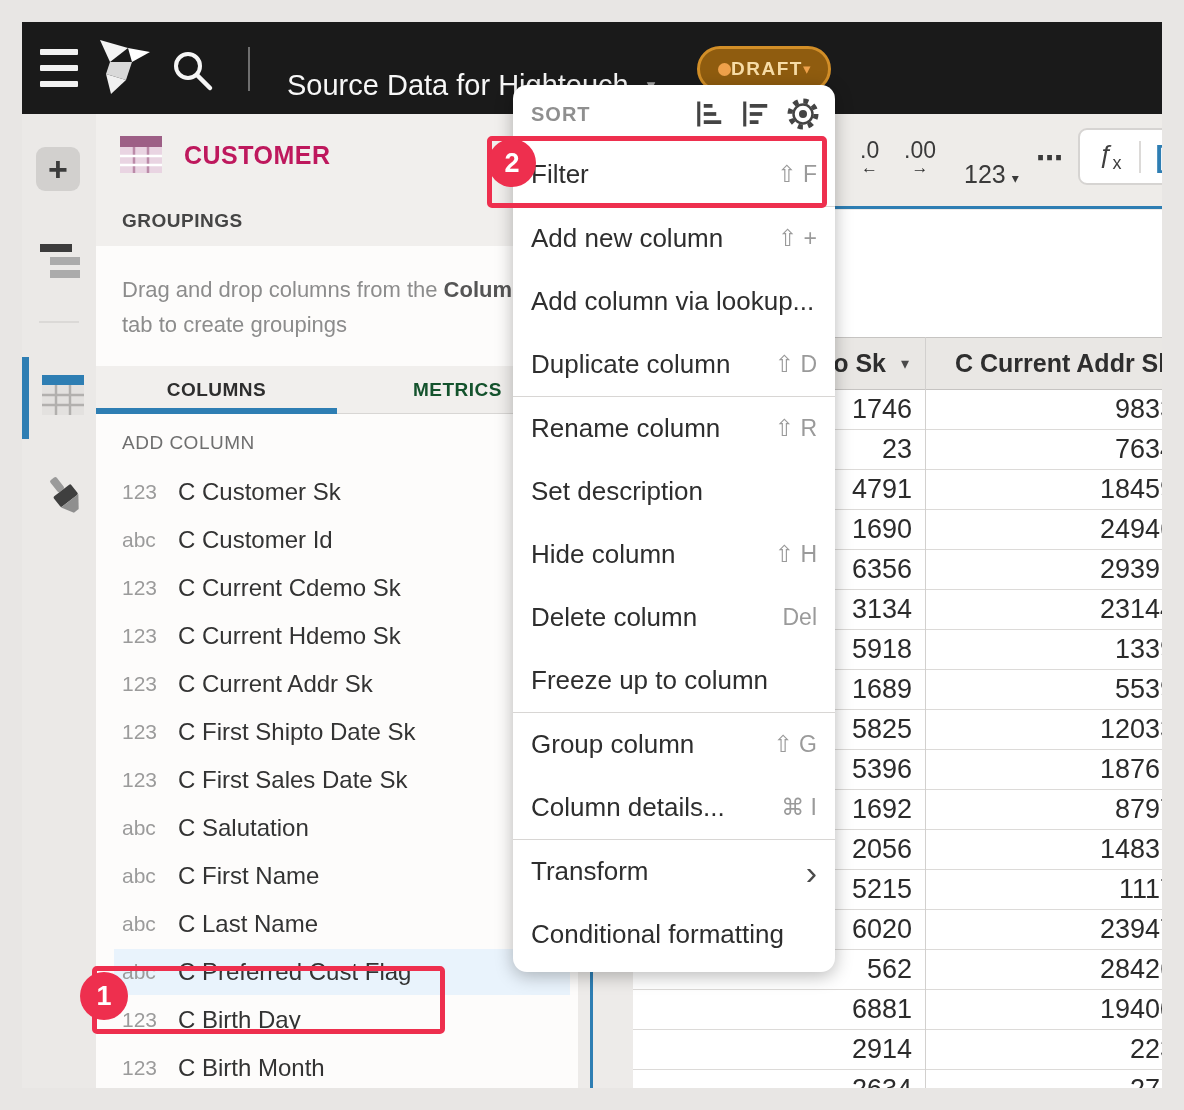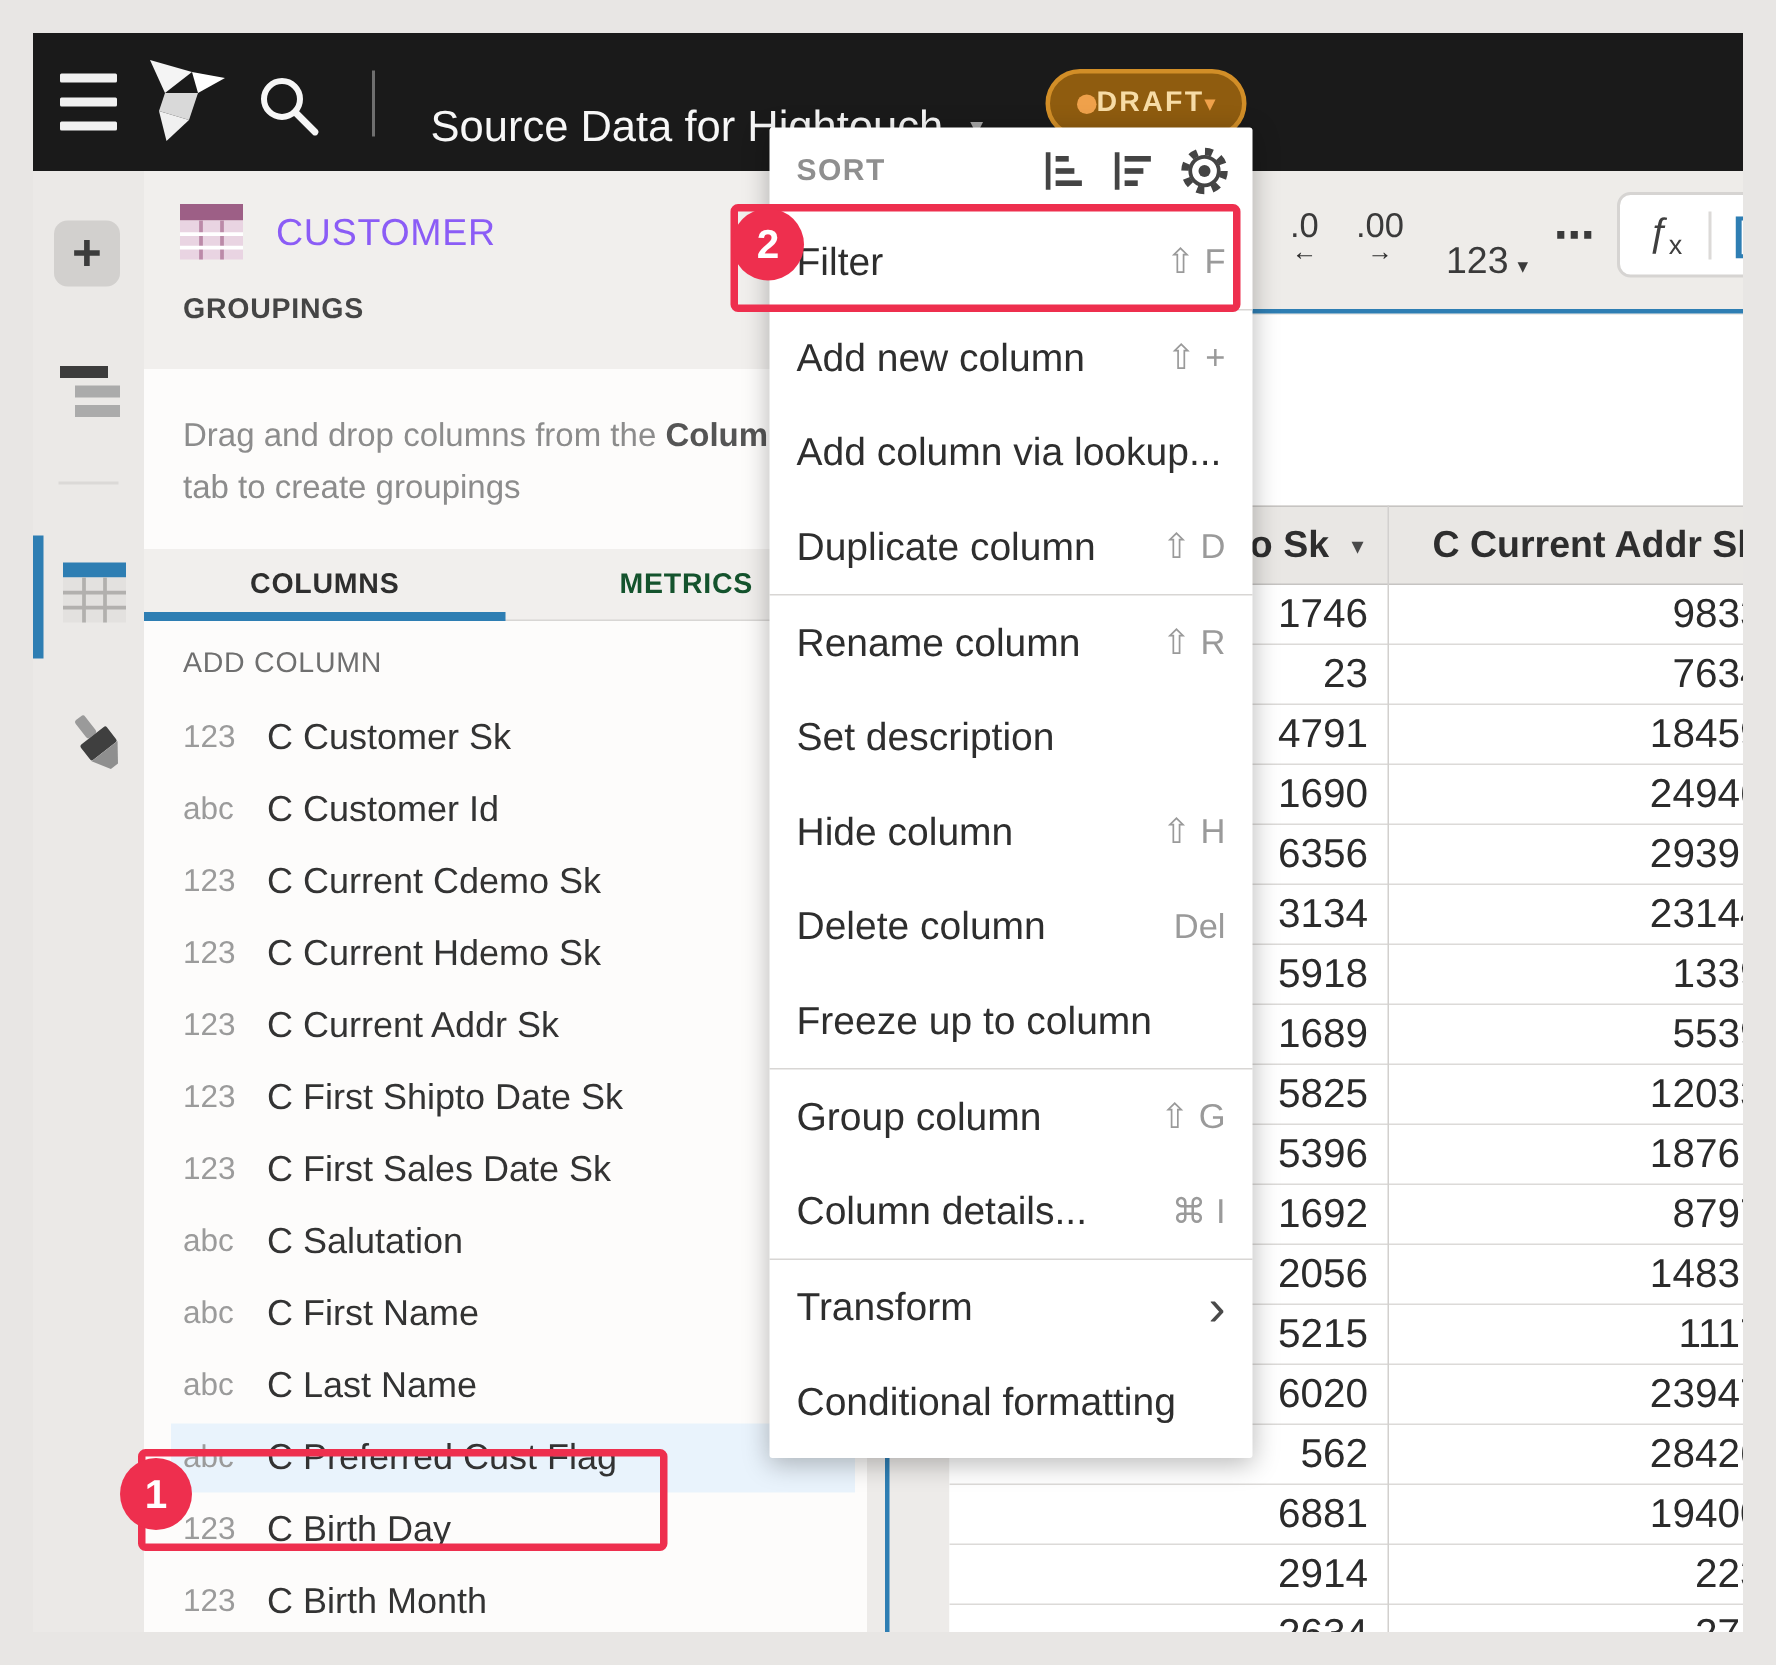--- a/index.html
+++ b/index.html
@@ -24,22 +24,22 @@
   
   #rail{left:0;top:92px;width:74px;height:974px;background:#ebe9e7;z-index:2;}
   .plus-btn{left:14px;top:33px;width:44px;height:44px;background:#d2d0ce;border-radius:9px;
       display:flex;align-items:center;justify-content:center;font-size:34px;font-weight:bold;color:#3c3c3c;cursor:pointer;}
   .rail-divider{left:17px;top:207px;width:40px;height:2px;background:#dbd9d7;}
   .rail-active-bar{left:0;top:243px;width:7px;height:82px;background:#2e7eb3;}
 
   
   #panel{left:74px;top:92px;width:482px;height:974px;background:#fdfcfb;overflow:hidden;z-index:2;}
   .cust-row{left:0;top:0;width:482px;height:82px;background:#f1efed;border-bottom:1px solid #ddDBd9;display:flex;align-items:center;}
-  .cust-name{font-size:25px;font-weight:normal;color:#8b5cf6;letter-spacing:.5px;margin-left:20px;}
-  .group-row{left:0;top:82px;width:482px;height:50px;background:#f1efed;border-bottom:1px solid #e0dedc;display:flex;}
+  .cust-name{font-size:25px;font-weight:bold;color:#be185d;letter-spacing:.5px;margin-left:20px;}
+  .group-row{left:0;top:82px;width:482px;height:50px;background:#f1efed;border-bottom:1px solid #e0dedc;display:flex;align-items:center;}
   .group-label{font-size:19px;font-weight:bold;color:#454545;letter-spacing:.5px;margin-left:26px;}
   .hint-block{left:0;top:132px;width:482px;height:120px;background:#fdfcfb;}
   .hint-text{margin:26px 0 0 26px;font-size:22px;color:#8c8c8c;line-height:35px;white-space:nowrap;}
   .hint-text b{color:#555;font-weight:bold;}
   .tabs-row{left:0;top:252px;width:482px;height:48px;background:#f1efed;border-bottom:1px solid #d8d6d4;box-sizing:border-box;display:flex;}
   .tab{width:241px;display:flex;align-items:center;justify-content:center;font-size:19px;letter-spacing:.5px;cursor:pointer;}
   .tab.active{font-weight:bold;color:#2e2e2e;}
   .tab.inactive{font-weight:bold;color:#14532d;}
   .tab-underline{left:0;top:294px;width:241px;height:6px;background:#2e7eb3;}
   .add-col-label{left:26px;top:318px;font-size:19px;color:#6f6f6f;letter-spacing:.5px;}
@@ -79,21 +79,21 @@
   .gh-b{position:absolute;left:322px;top:0;height:51px;display:flex;align-items:center;font-size:25px;
       font-weight:bold;color:#2e2e2e;white-space:nowrap;}
   .grid-vline{left:903px;top:315px;width:1px;height:751px;background:#d2d0ce;z-index:4;}
   .grid-body{left:611px;top:368px;width:560px;z-index:3;}
   .grow{display:flex;height:40px;border-bottom:1px solid #dcdad8;box-sizing:border-box;background:#fff;}
   .gc{font-size:27px;color:#2b2b2b;display:flex;align-items:center;justify-content:flex-end;box-sizing:border-box;}
   .gc-a{width:292px;padding-right:12px;border-right:1px solid transparent;}
   .gc-b{width:250px;padding-right:0px;}
 
   
-  #menu{left:491px;top:63px;width:322px;background:#fff;border-radius:2px;z-index:20;
+  #menu{left:491px;top:63px;width:322px;background:#fff;border-radius:14px;z-index:20;
       box-shadow:0 4px 18px rgba(0,0,0,.28);padding-bottom:6px;}
   .menu-sort{height:58px;display:flex;align-items:center;}
   .sort-label{font-size:20px;font-weight:bold;color:#8f8f8f;letter-spacing:1px;margin-left:18px;}
   .sort-icons{margin-left:auto;margin-right:16px;display:flex;gap:16px;align-items:center;}
   .sort-icons svg{cursor:pointer;}
   .menu-divider{height:1px;background:#d8d6d4;}
   .mi{height:63px;display:flex;align-items:center;cursor:pointer;}
   .mi-label{font-size:26px;color:#2e2e2e;margin-left:18px;white-space:nowrap;}
   .mi-short{margin-left:auto;margin-right:18px;font-size:23px;color:#9a9a9a;white-space:nowrap;}
   .mi-short.chev{font-size:34px;color:#4a4a4a;line-height:20px;}

